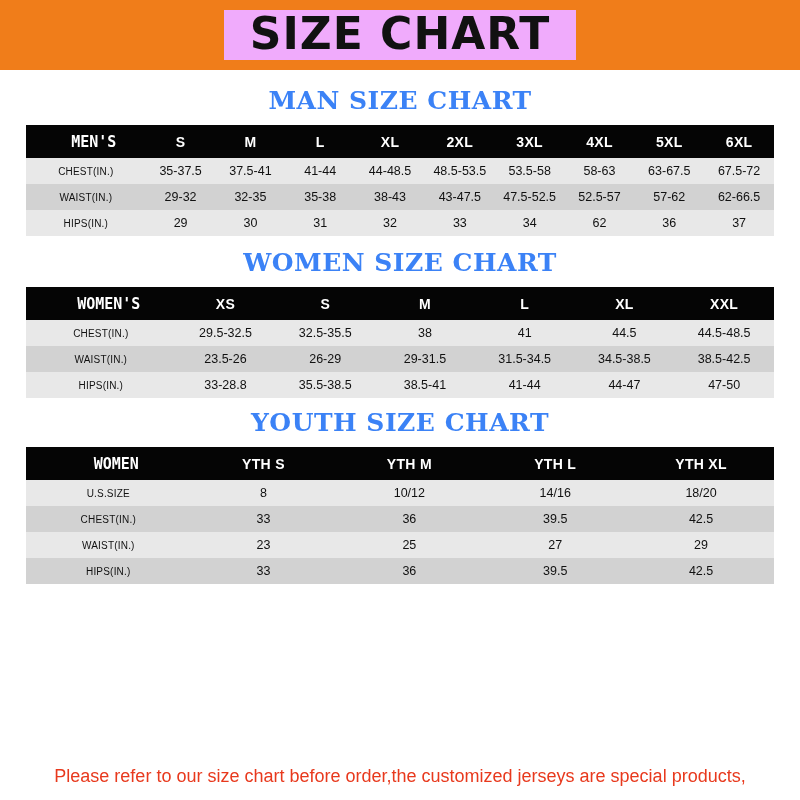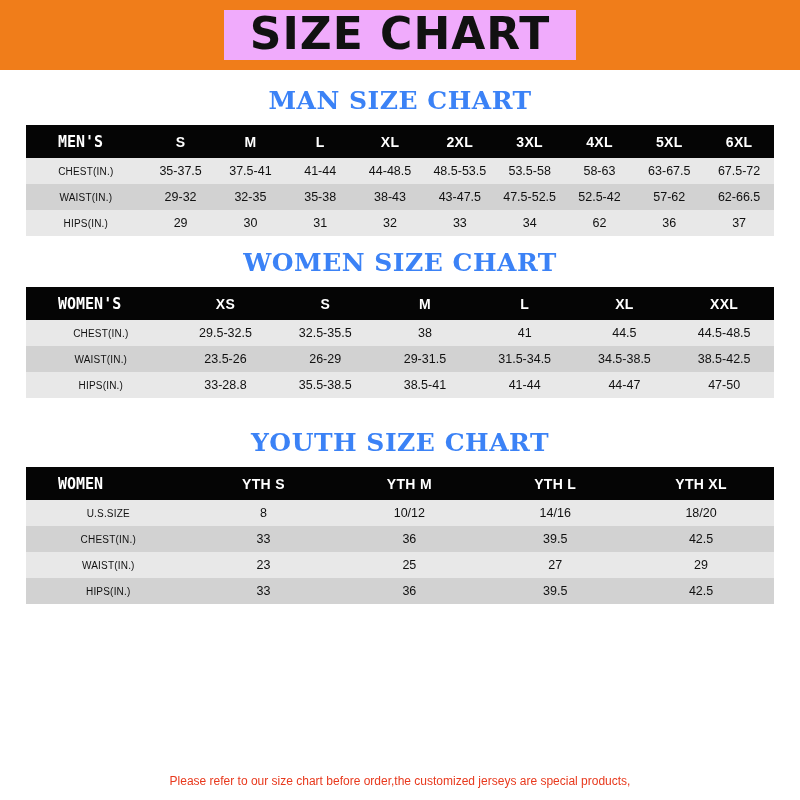--- a/index.html
+++ b/index.html
@@ -59,21 +59,21 @@
   .section-title {
     text-align: center;
     font-family: "DejaVu Serif", serif;
     font-weight: bold;
     font-size: 25px;
     color: #3b82f6;
     letter-spacing: 0.5px;
   }
   .t-man { margin: 16px 0 10px 0; }
   .t-women { margin: 12px 0 10px 0; }
-  .t-youth { margin: 30px 0 10px 0; }
+  .t-youth { margin: 10px 0 10px 0; }
 
   table.chart {
     width: 100%;
     border-collapse: collapse;
     table-layout: fixed;
   }
   table.chart th,
   table.chart td {
     text-align: center;
     font-size: 12.5px;
@@ -85,22 +85,22 @@
   }
   table.chart thead th {
     background: #050505;
     color: #ffffff;
     font-size: 14px;
     font-weight: bold;
     height: 33px;
     letter-spacing: 0.3px;
   }
   table.chart thead th.rowlabel {
-    text-align: left;
-    padding-left: 32px;
+    text-align: center;
+    padding-left: 16px;
     font-family: "DejaVu Sans Mono", monospace;
     font-size: 15px;
     letter-spacing: 0px;
   }
   table.chart tbody tr.odd td { background: #e8e8e8; }
   table.chart tbody tr.even td { background: #d2d2d2; }
   table.chart tbody td.rowlabel {
     font-size: 10px;
     letter-spacing: 0.2px;
     text-align: center;
@@ -113,21 +113,21 @@
   .youth col.c0 { width: 22%; }
   .youth col.cx { width: 19.5%; }
 
   
   .footer-note {
     margin-top: 14px;
     padding: 0 26px 10px 26px;
     box-sizing: border-box;
     text-align: center;
     color: #e8391d;
-    font-size: 12px;
+    font-size: 18px;
     line-height: 1.5;
     font-family: "Liberation Sans", sans-serif;
   }
   .footer-note div { white-space: nowrap; }
 </style>
 </head>
 <body>
 
 <div class="page">
 
@@ -181,21 +181,21 @@
           <td>67.5-72</td>
         </tr>
         <tr class="even">
           <td class="rowlabel">WAIST(IN.)</td>
           <td>29-32</td>
           <td>32-35</td>
           <td>35-38</td>
           <td>38-43</td>
           <td>43-47.5</td>
           <td>47.5-52.5</td>
-          <td>52.5-42</td>
+          <td>52.5-57</td>
           <td>57-62</td>
           <td>62-66.5</td>
         </tr>
         <tr class="odd">
           <td class="rowlabel">HIPS(IN.)</td>
           <td>29</td>
           <td>30</td>
           <td>31</td>
           <td>32</td>
           <td>33</td>

